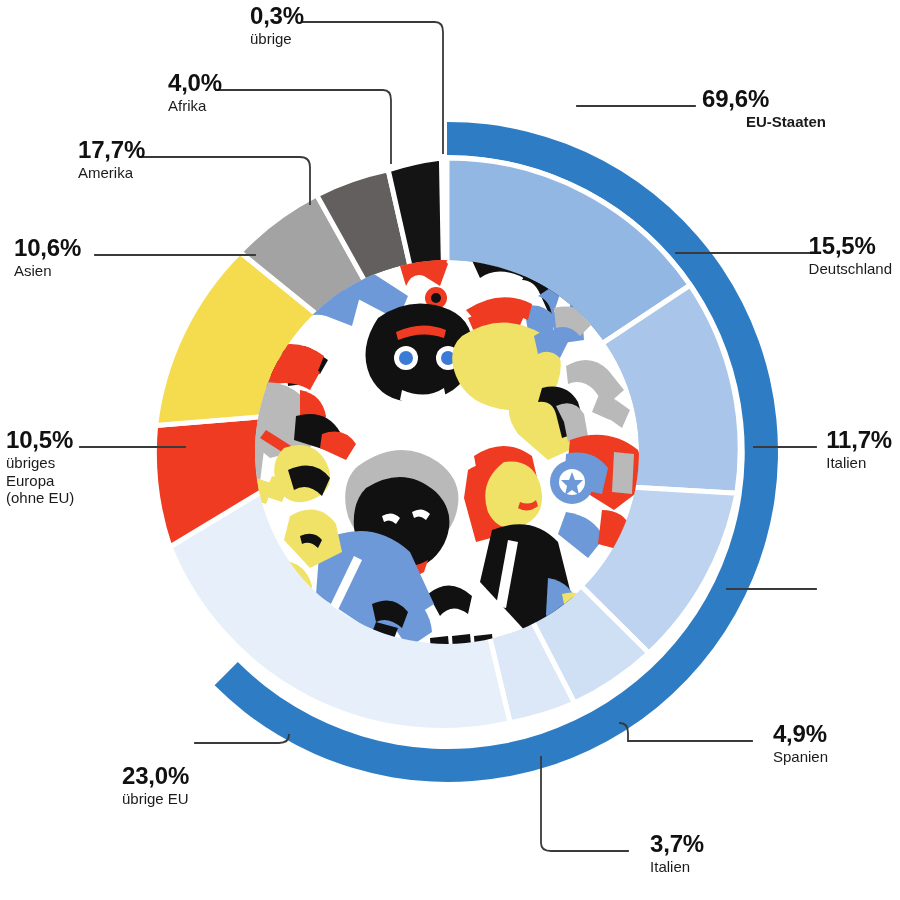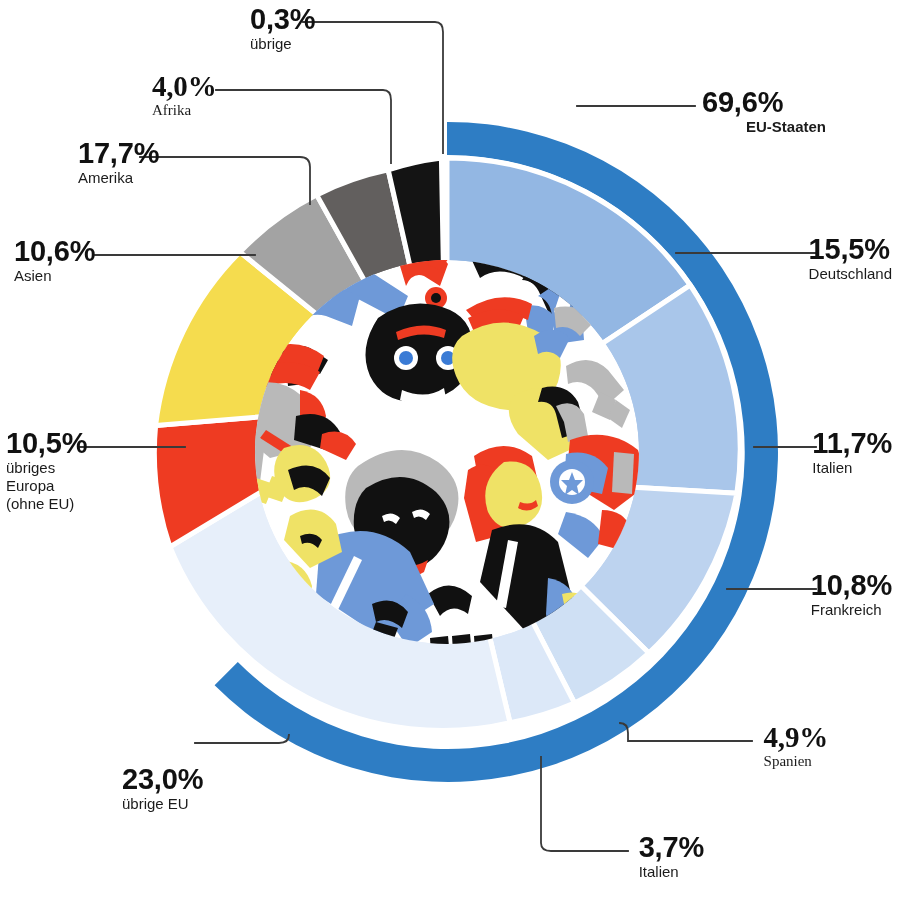--- a/index.html
+++ b/index.html
@@ -10,21 +10,21 @@
     font-family:"Liberation Sans","DejaVu Sans",sans-serif;
     overflow:hidden;
     position:relative;
   }
   #stage{position:absolute;inset:0;width:900px;height:900px;}
   svg.chart{position:absolute;left:0;top:0;width:900px;height:900px;}
 
   .lbl{position:absolute;white-space:nowrap;}
   .lbl .pct{
     font-weight:700;
-    font-size:29px;
+    font-size:24px;
     color:#111111;
     letter-spacing:-0.2px;
     line-height:1.12;
     display:block;
   }
   .lbl .nm{
     font-weight:400;
     font-size:15px;
     color:#1b1b1b;
     line-height:1.18;
@@ -273,26 +273,22 @@
   <div class="lbl right" style="right:8px;top:233px;">
     <span class="pct">15,5%</span>
     <span class="nm">Deutschland</span>
   </div>
 
   <div class="lbl right" style="right:8px;top:427px;">
     <span class="pct">11,7%</span>
     <span class="nm">Italien</span>
   </div>
 
-  <div class="lbl right" style="right:8px;top:569px;">
-    <span class="pct">10,8%</span>
-    <span class="nm">Frankreich</span>
-  </div>
-
-  <div class="lbl right" style="right:72px;top:721px;font-family:Liberation Serif, serif;">
+
+  <div class="lbl right" style="right:72px;top:721px;">
     <span class="pct">4,9%</span>
     <span class="nm">Spanien</span>
   </div>
 
   <div class="lbl right" style="right:196px;top:831px;">
     <span class="pct">3,7%</span>
     <span class="nm">Italien</span>
   </div>
 
   <div class="lbl left" style="left:122px;top:763px;">
@@ -310,21 +306,21 @@
   <div class="lbl left" style="left:14px;top:235px;">
     <span class="pct">10,6%</span>
     <span class="nm">Asien</span>
   </div>
 
   <div class="lbl left" style="left:78px;top:137px;">
     <span class="pct">17,7%</span>
     <span class="nm">Amerika</span>
   </div>
 
-  <div class="lbl left" style="left:152px;top:70px;font-family:Liberation Serif, serif;">
+  <div class="lbl left" style="left:168px;top:70px;">
     <span class="pct">4,0%</span>
     <span class="nm">Afrika</span>
   </div>
 
   <div class="lbl left" style="left:250px;top:3px;">
     <span class="pct">0,3%</span>
     <span class="nm">übrige</span>
   </div>
 
 </div>

